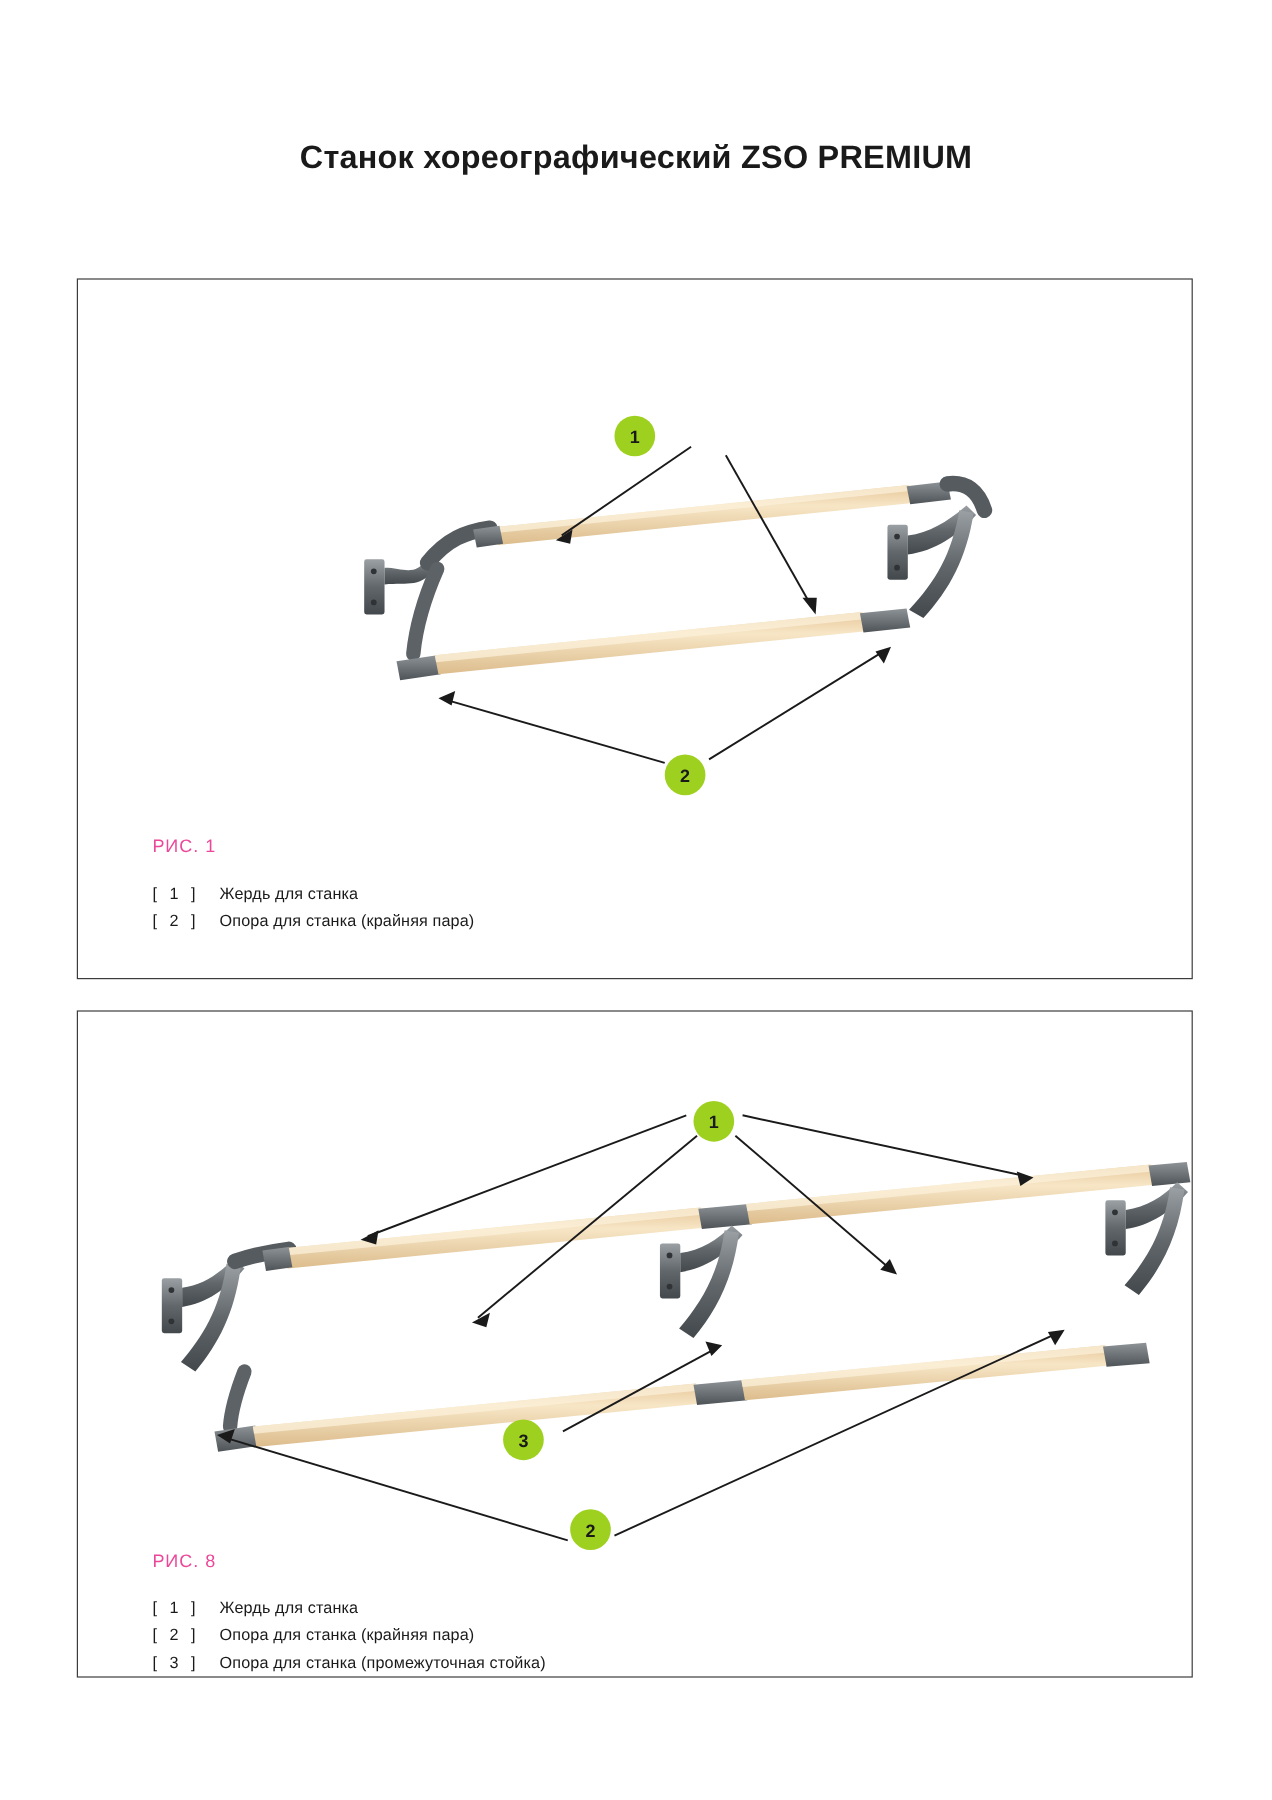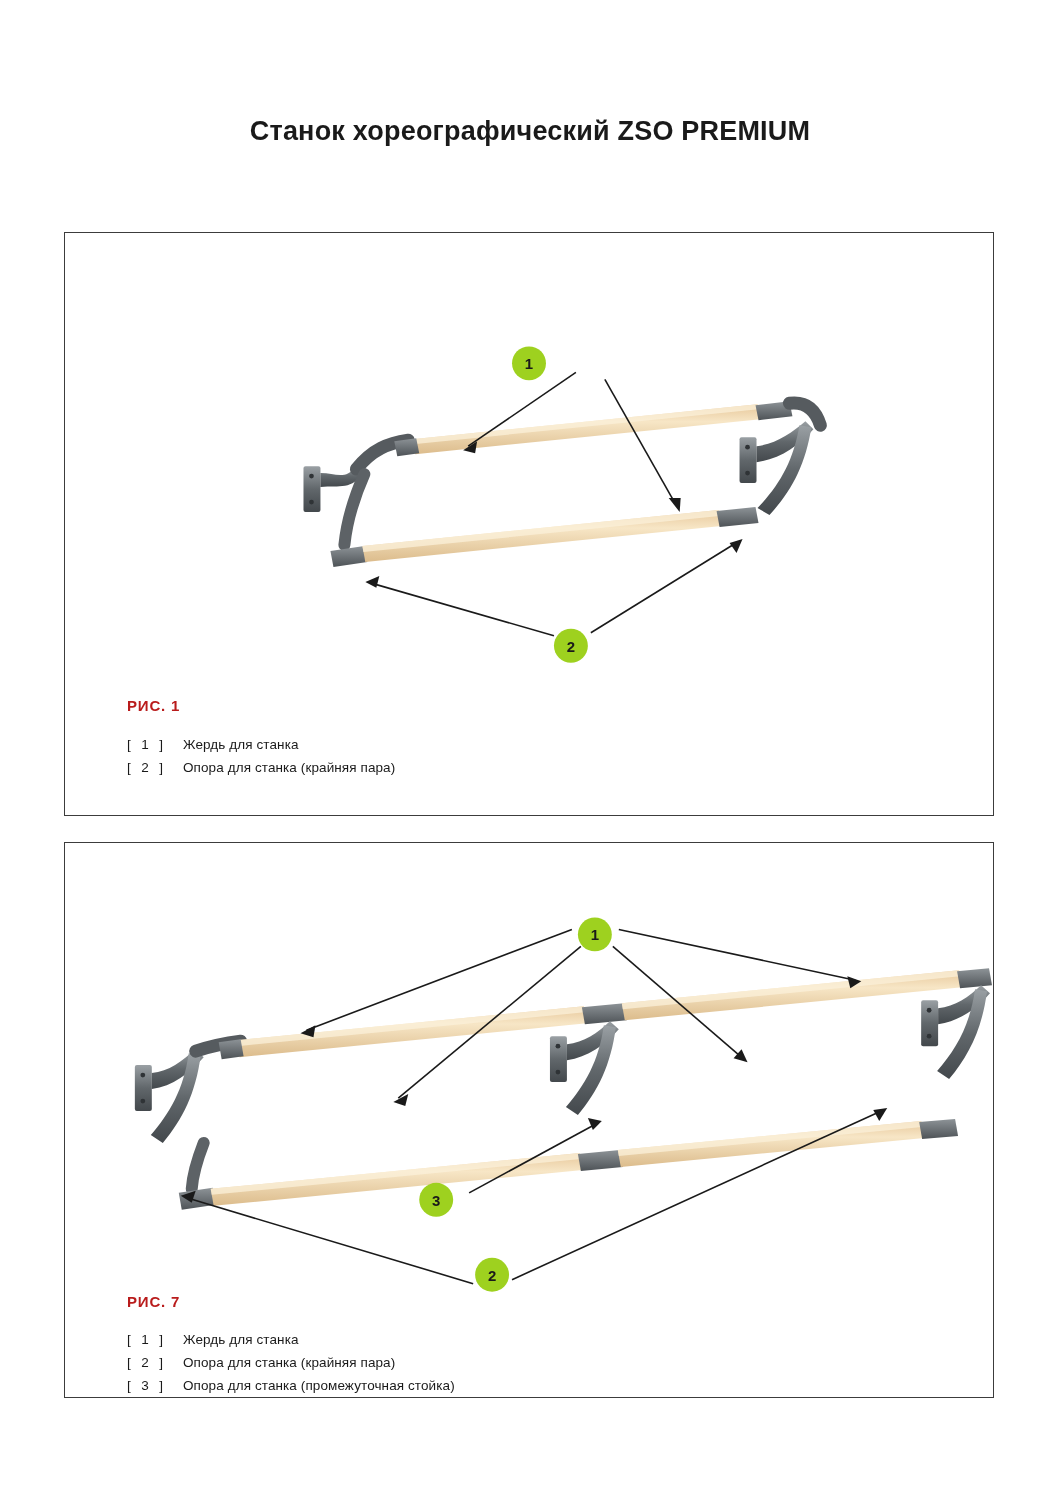--- a/index.html
+++ b/index.html
@@ -48,23 +48,23 @@
 
   .fig-canvas {
     position: absolute;
     left: 0;
     top: 0;
     width: 100%;
   }
   .fig-label {
     position: absolute;
     font-size: 15px;
-    font-weight: bold;
+    font-weight: normal;
     letter-spacing: 0.8px;
-    color: #b91c1c;
+    color: #ec4899;
   }
   .legend {
     position: absolute;
     font-size: 13.5px;
     color: #1a1a1a;
   }
   .legend-row {
     display: flex;
     align-items: baseline;
     height: 23px;
@@ -269,21 +269,21 @@
       <g>
         <circle cx="372" cy="357" r="17" fill="#9ed11f"></circle>
         <text x="372" y="363" text-anchor="middle" font-family="Liberation Sans, sans-serif" font-size="15" fill="#1a1a1a" font-weight="bold">3</text>
       </g>
       <g>
         <circle cx="428" cy="432" r="17" fill="#9ed11f"></circle>
         <text x="428" y="438" text-anchor="middle" font-family="Liberation Sans, sans-serif" font-size="15" fill="#1a1a1a" font-weight="bold">2</text>
       </g>
     </svg>
 
-    <div class="fig-label" style="left:62px; top:450px;">РИС. 7</div>
+    <div class="fig-label" style="left:62px; top:450px;">РИС. 8</div>
 
     <div class="legend" style="left:62px; top:489px;">
       <div class="legend-row">
         <span class="legend-key">[  1  ]</span>
         <span class="legend-text">Жердь для станка</span>
       </div>
       <div class="legend-row">
         <span class="legend-key">[  2  ]</span>
         <span class="legend-text">Опора для станка (крайняя пара)</span>
       </div>

